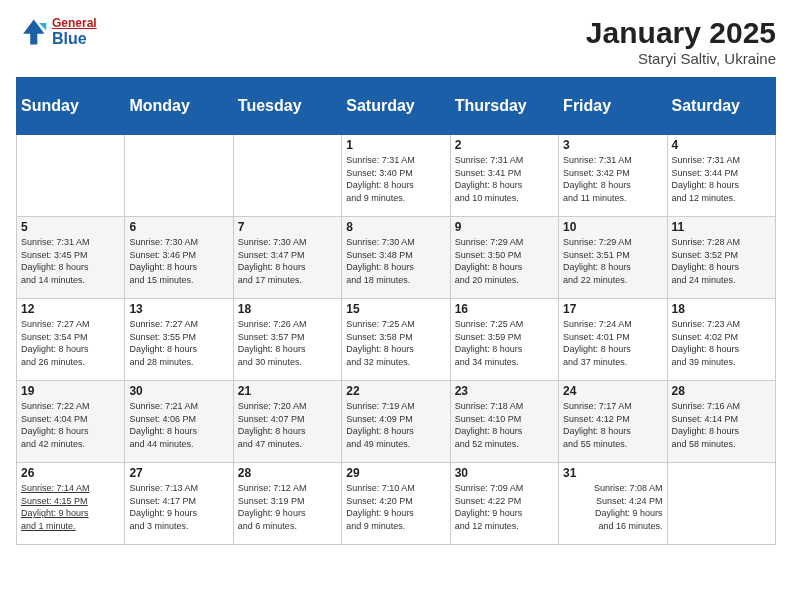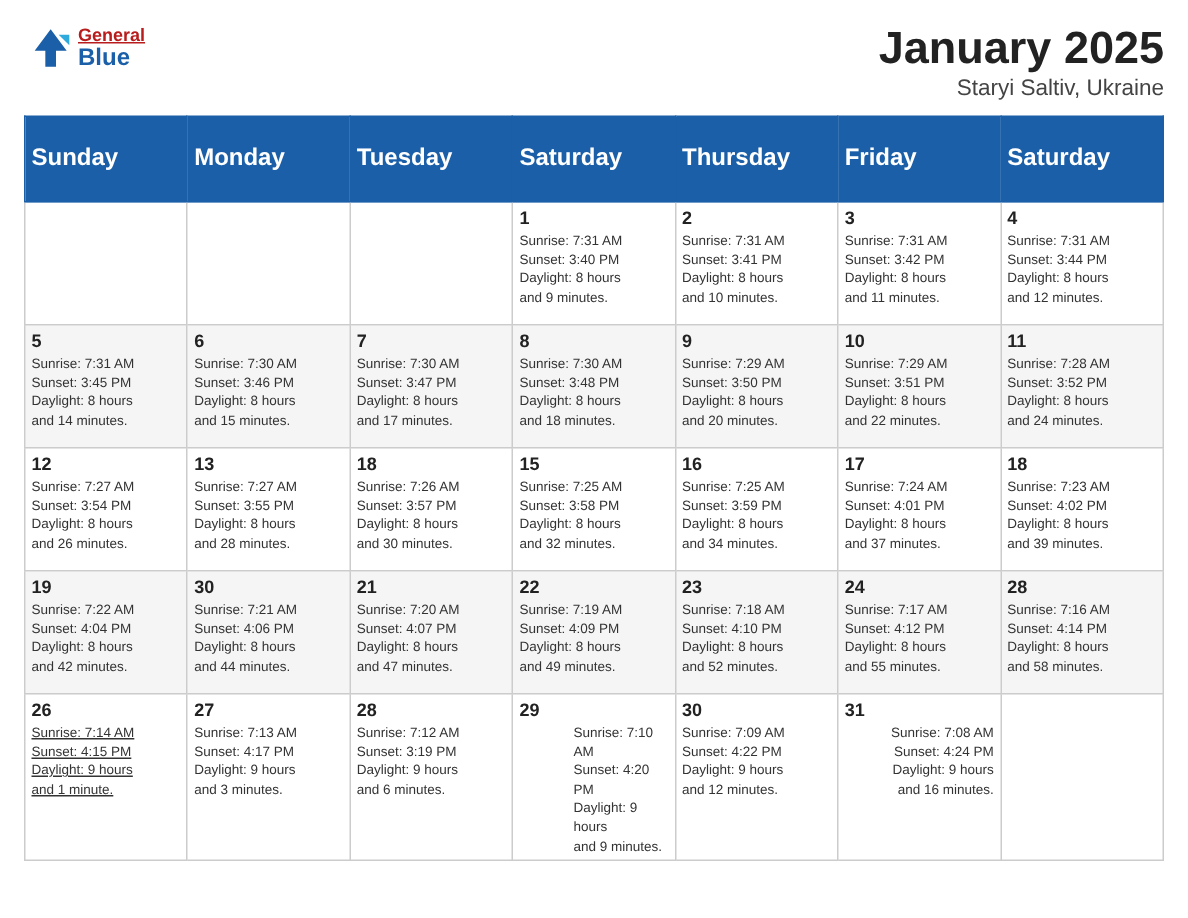--- a/index.html
+++ b/index.html
@@ -338,21 +338,21 @@
           </td>
           <td>
             <span class="day-num">28</span>
             <div class="day-info" style="white-space: pre-line;">Sunrise: 7:12 AM
 Sunset: 3:19 PM
 Daylight: 9 hours
 and 6 minutes.</div>
           </td>
           <td>
             <span class="day-num">29</span>
-            <div class="day-info" style="white-space: pre-line; margin-left: 36px;">Sunrise: 7:10 AM
+            <div class="day-info" style="white-space: pre-line;">Sunrise: 7:10 AM
 Sunset: 4:20 PM
 Daylight: 9 hours
 and 9 minutes.</div>
           </td>
           <td>
             <span class="day-num">30</span>
             <div class="day-info" style="white-space: pre-line;">Sunrise: 7:09 AM
 Sunset: 4:22 PM
 Daylight: 9 hours
 and 12 minutes.</div>

